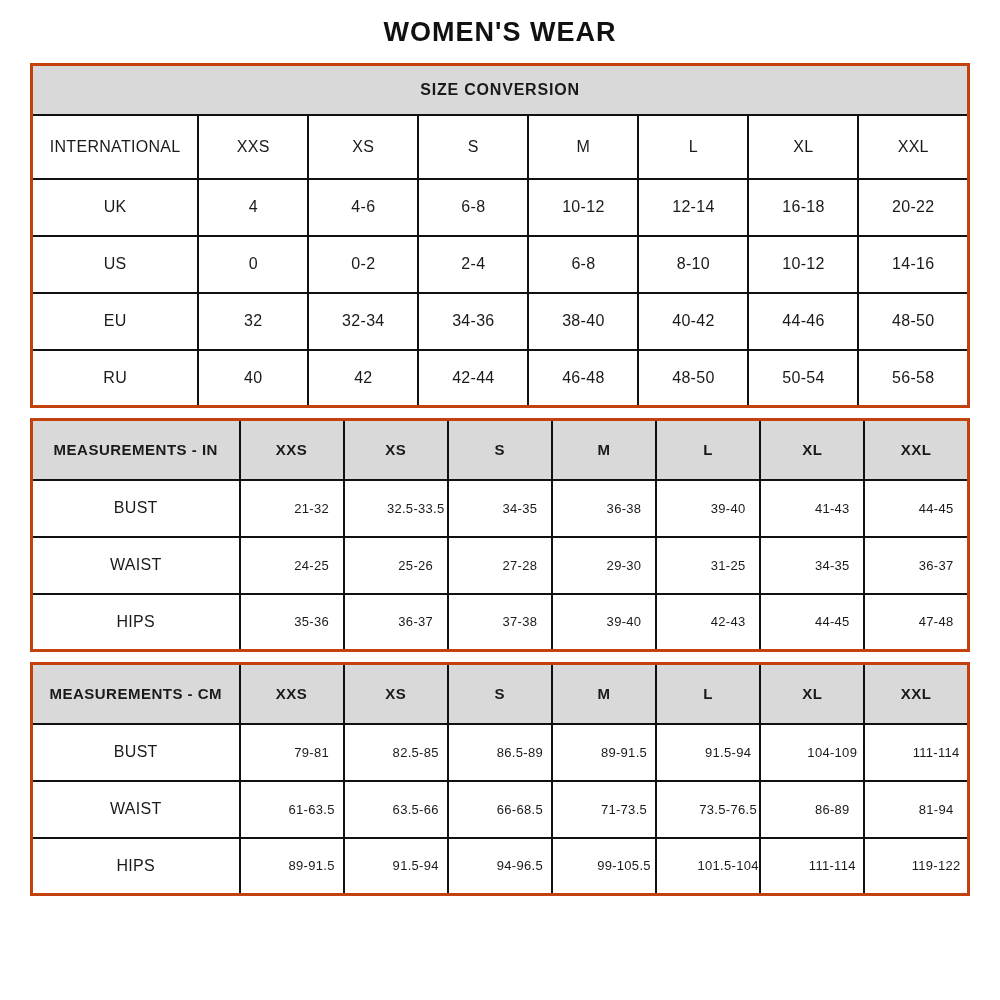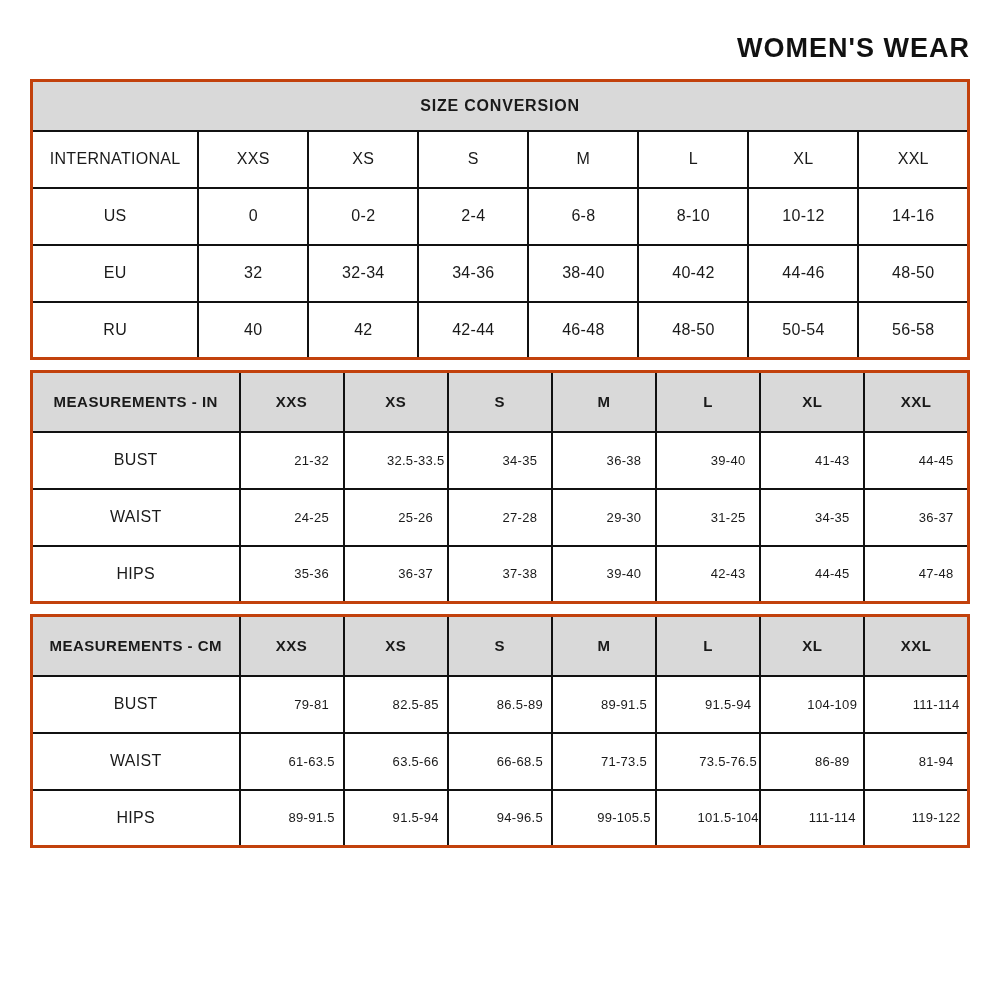--- a/index.html
+++ b/index.html
@@ -5,25 +5,25 @@
   * { box-sizing: border-box; margin: 0; padding: 0; }
   html, body { background: #ffffff; }
   body {
     width: 1000px; height: 1000px;
     font-family: "Liberation Sans", "DejaVu Sans", sans-serif;
     color: #1a1a1a;
     overflow: hidden;
   }
   .page { padding: 12px 30px 0 30px; }
   .title {
-    text-align: right;
+    text-align: center;
     font-size: 27px;
     font-weight: 700;
     letter-spacing: 1px;
-    margin: 21px 0 15px 0;
+    margin: 5px 0 15px 0;
     color: #111;
   }
   table {
     width: 100%;
     border-collapse: collapse;
     table-layout: fixed;
     margin-bottom: 10px;
   }
   .tbl { border: 3px solid #c2410c; }
   th, td {
@@ -39,21 +39,21 @@
   
   .band-cell {
     background: #d9d9d9;
     height: 50px;
     font-weight: 700;
     font-size: 16px;
     letter-spacing: 0.8px;
   }
   
   .conv .col-label  { width: 17.8%; }
-  .conv .cols th    { height: 57px; font-weight: 400; margin-top: 24px; }
+  .conv .cols th    { height: 64px; font-weight: 400; margin-top: 24px; }
   .conv tbody th,
   .conv tbody td    { height: 57px; }
   
   .meas .col-label  { width: 22.2%; }
   .meas thead th {
     background: #d9d9d9;
     height: 60px;
     font-weight: 700;
     font-size: 15px;
     letter-spacing: 0.5px;
@@ -83,20 +83,30 @@
           <th>XS</th>
           <th>S</th>
           <th>M</th>
           <th>L</th>
           <th>XL</th>
           <th>XXL</th>
         </tr>
     </thead>
     <tbody>
         <tr>
+          <th>UK</th>
+          <td>4</td>
+          <td>4-6</td>
+          <td>6-8</td>
+          <td>10-12</td>
+          <td>12-14</td>
+          <td>16-18</td>
+          <td>20-22</td>
+        </tr>
+        <tr>
           <th>US</th>
           <td>0</td>
           <td>0-2</td>
           <td>2-4</td>
           <td>6-8</td>
           <td>8-10</td>
           <td>10-12</td>
           <td>14-16</td>
         </tr>
         <tr>

